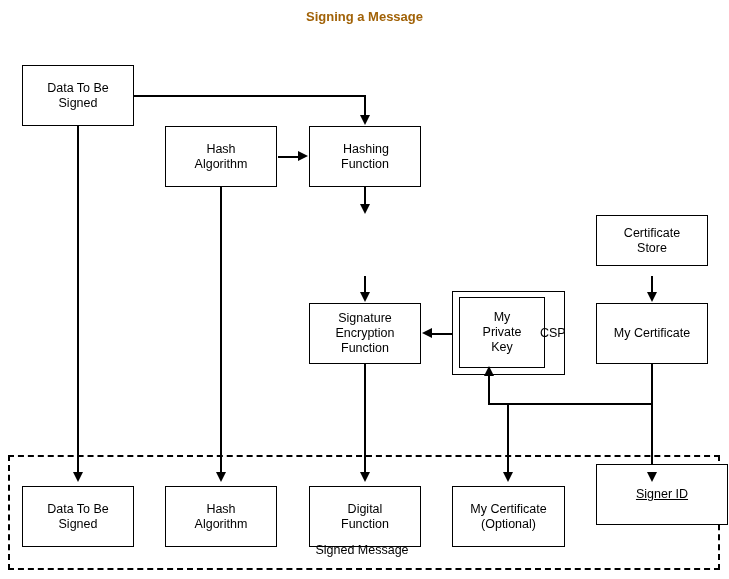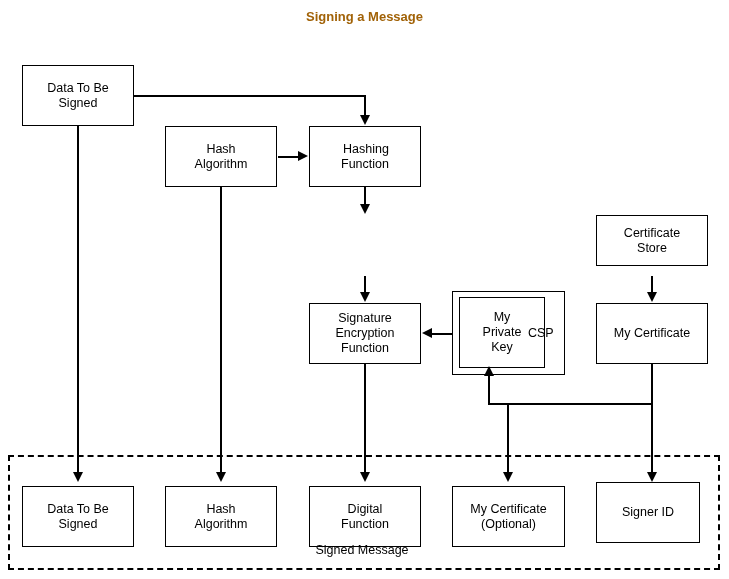--- a/index.html
+++ b/index.html
@@ -48,20 +48,21 @@
     background: #ffffff;
     z-index: 2;
   }
   .csp-label {
     position: absolute;
     font-size: 12.5px;
     line-height: 15px;
     color: #000000;
     z-index: 4;
     white-space: nowrap;
+    margin-left: 12px;
   }
   .dashed-region {
     position: absolute;
     box-sizing: border-box;
     border: 2px dashed #000000;
     background: transparent;
     z-index: 1;
   }
   .region-label {
     position: absolute;
@@ -200,15 +201,15 @@
 
   <div class="node" style="left:165px; top:486px; width:112px; height:61px;">Hash
 Algorithm</div>
 
   <div class="node" style="left:309px; top:486px; width:112px; height:61px;">Digital
 Function</div>
 
   <div class="node" style="left:452px; top:486px; width:113px; height:61px;">My Certificate
 (Optional)</div>
 
-  <div class="node" style="left:596px; top:482px; width:104px; height:61px;">Signer ID</div>
+  <div class="node" style="left:596px; top:464px; width:132px; height:61px;text-decoration:underline;">Signer ID</div>
 
 </div>
 
 </body></html>

